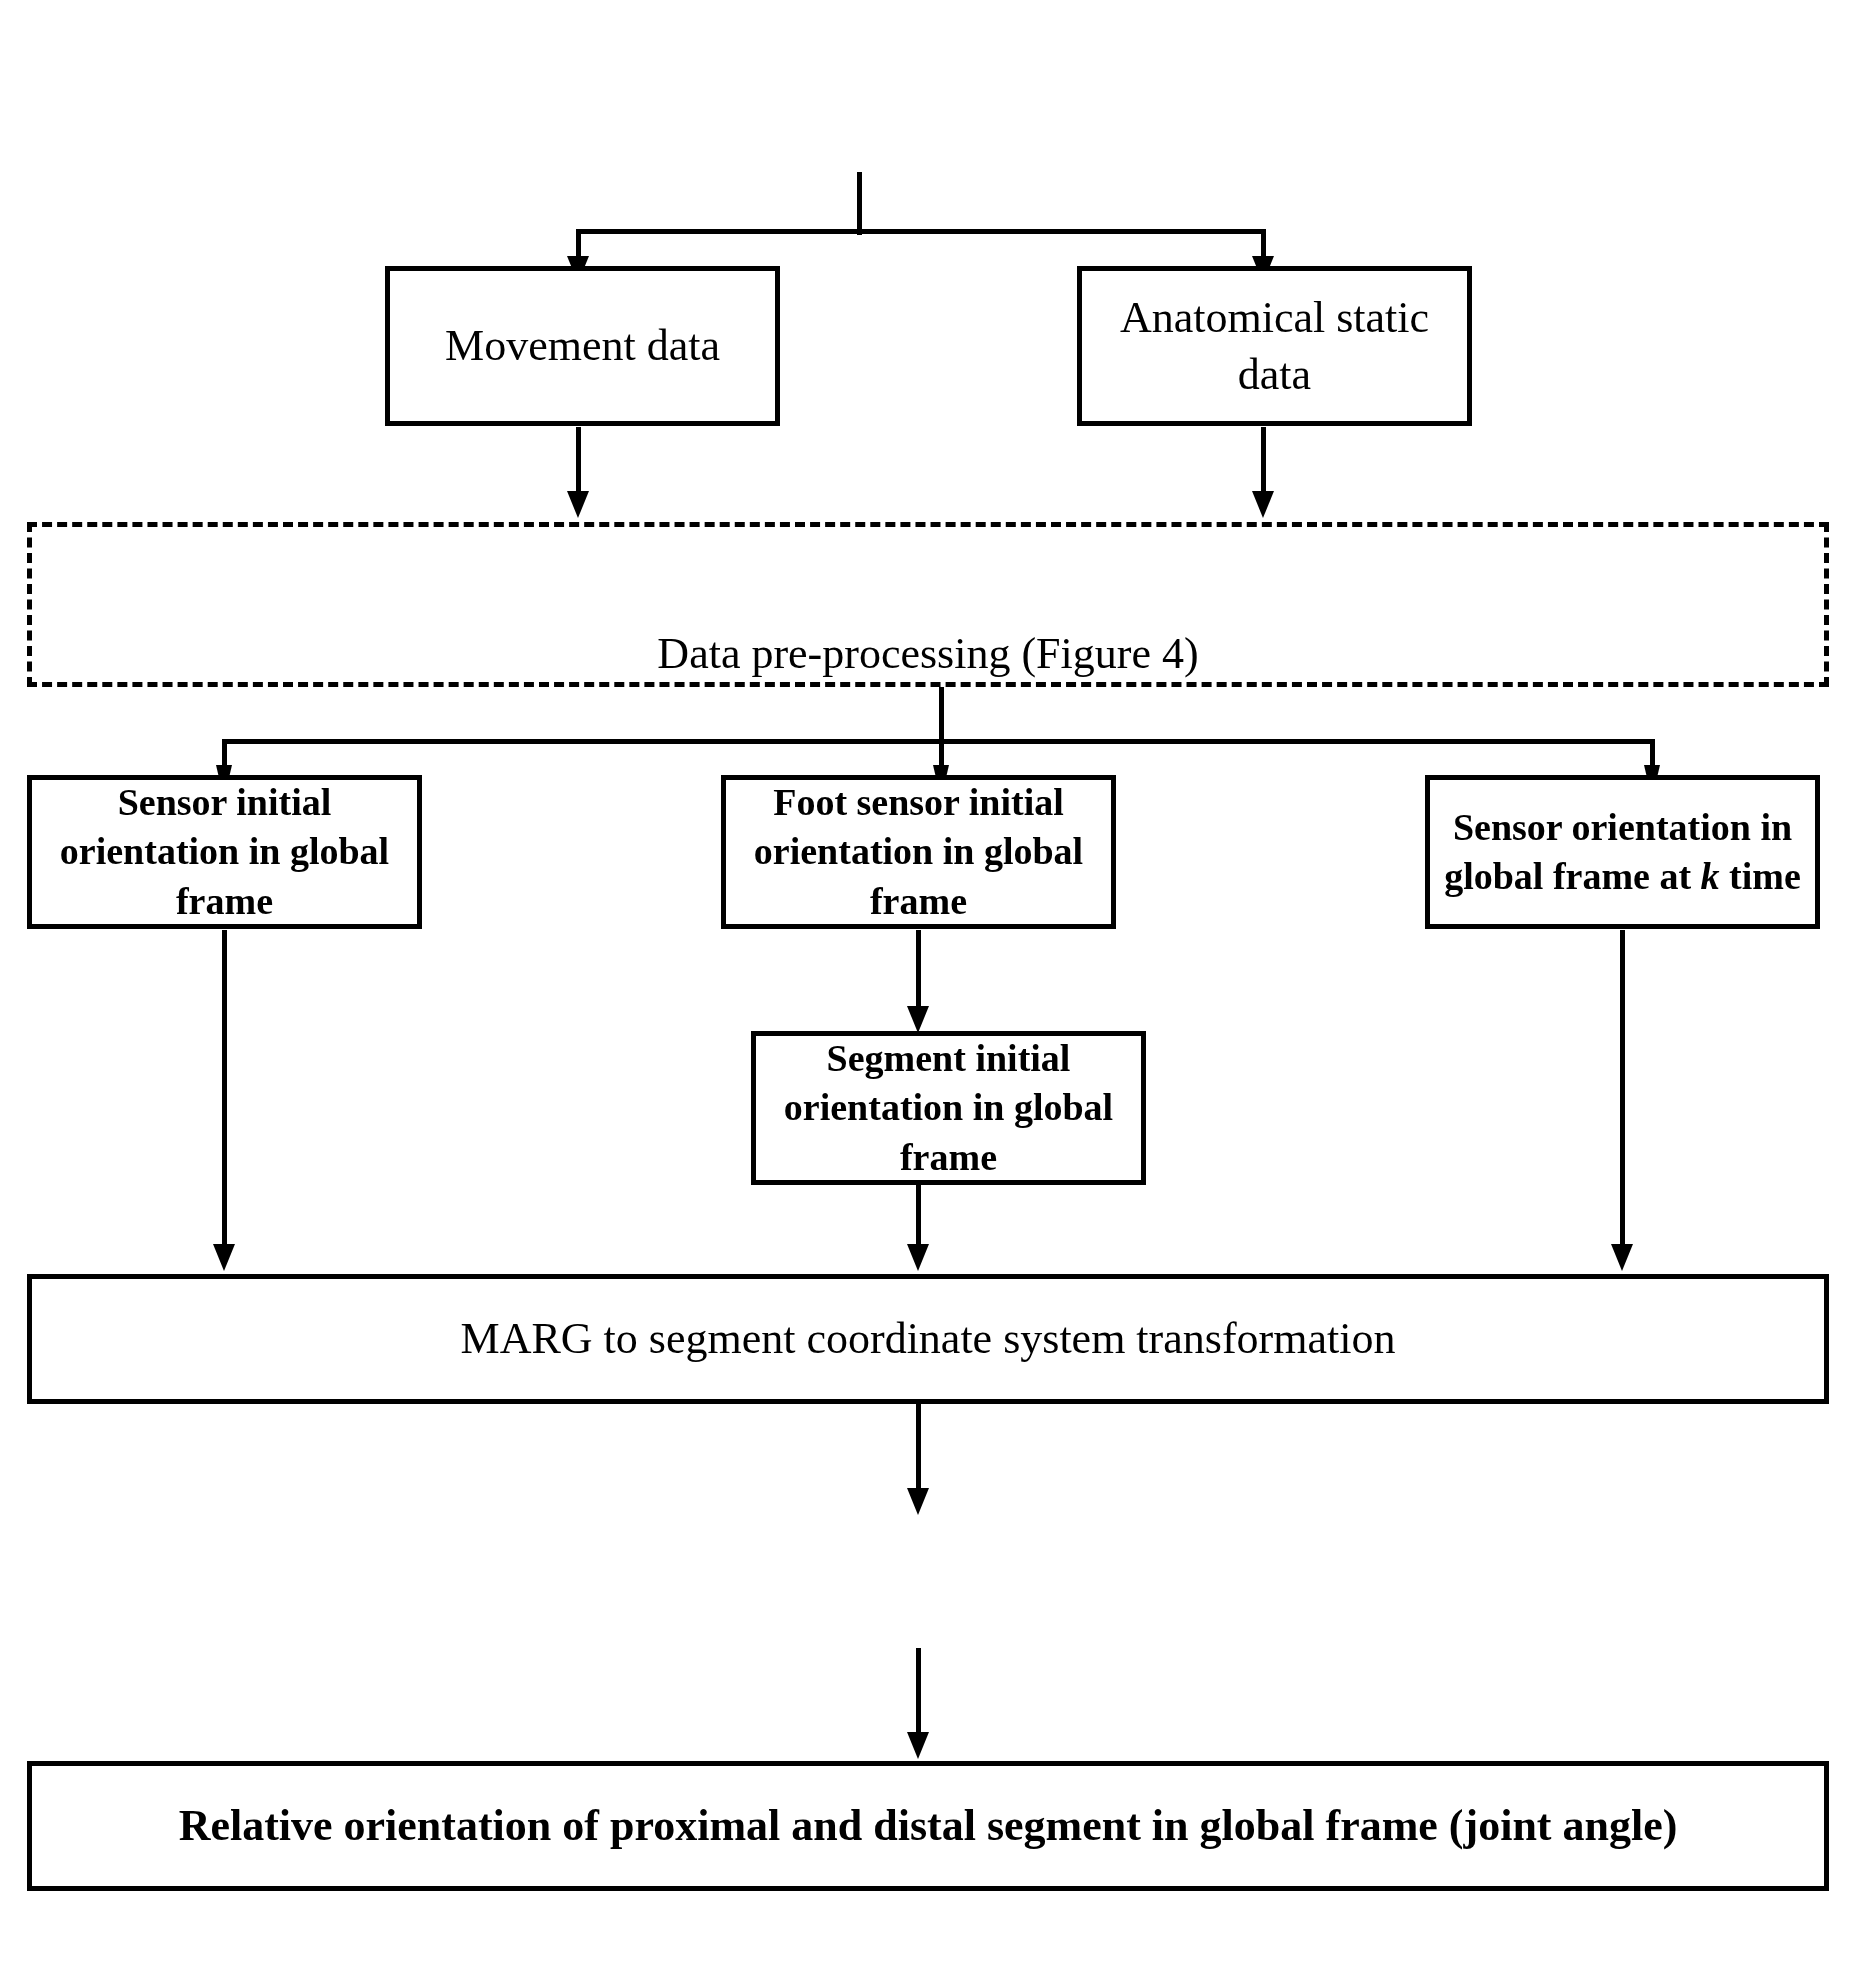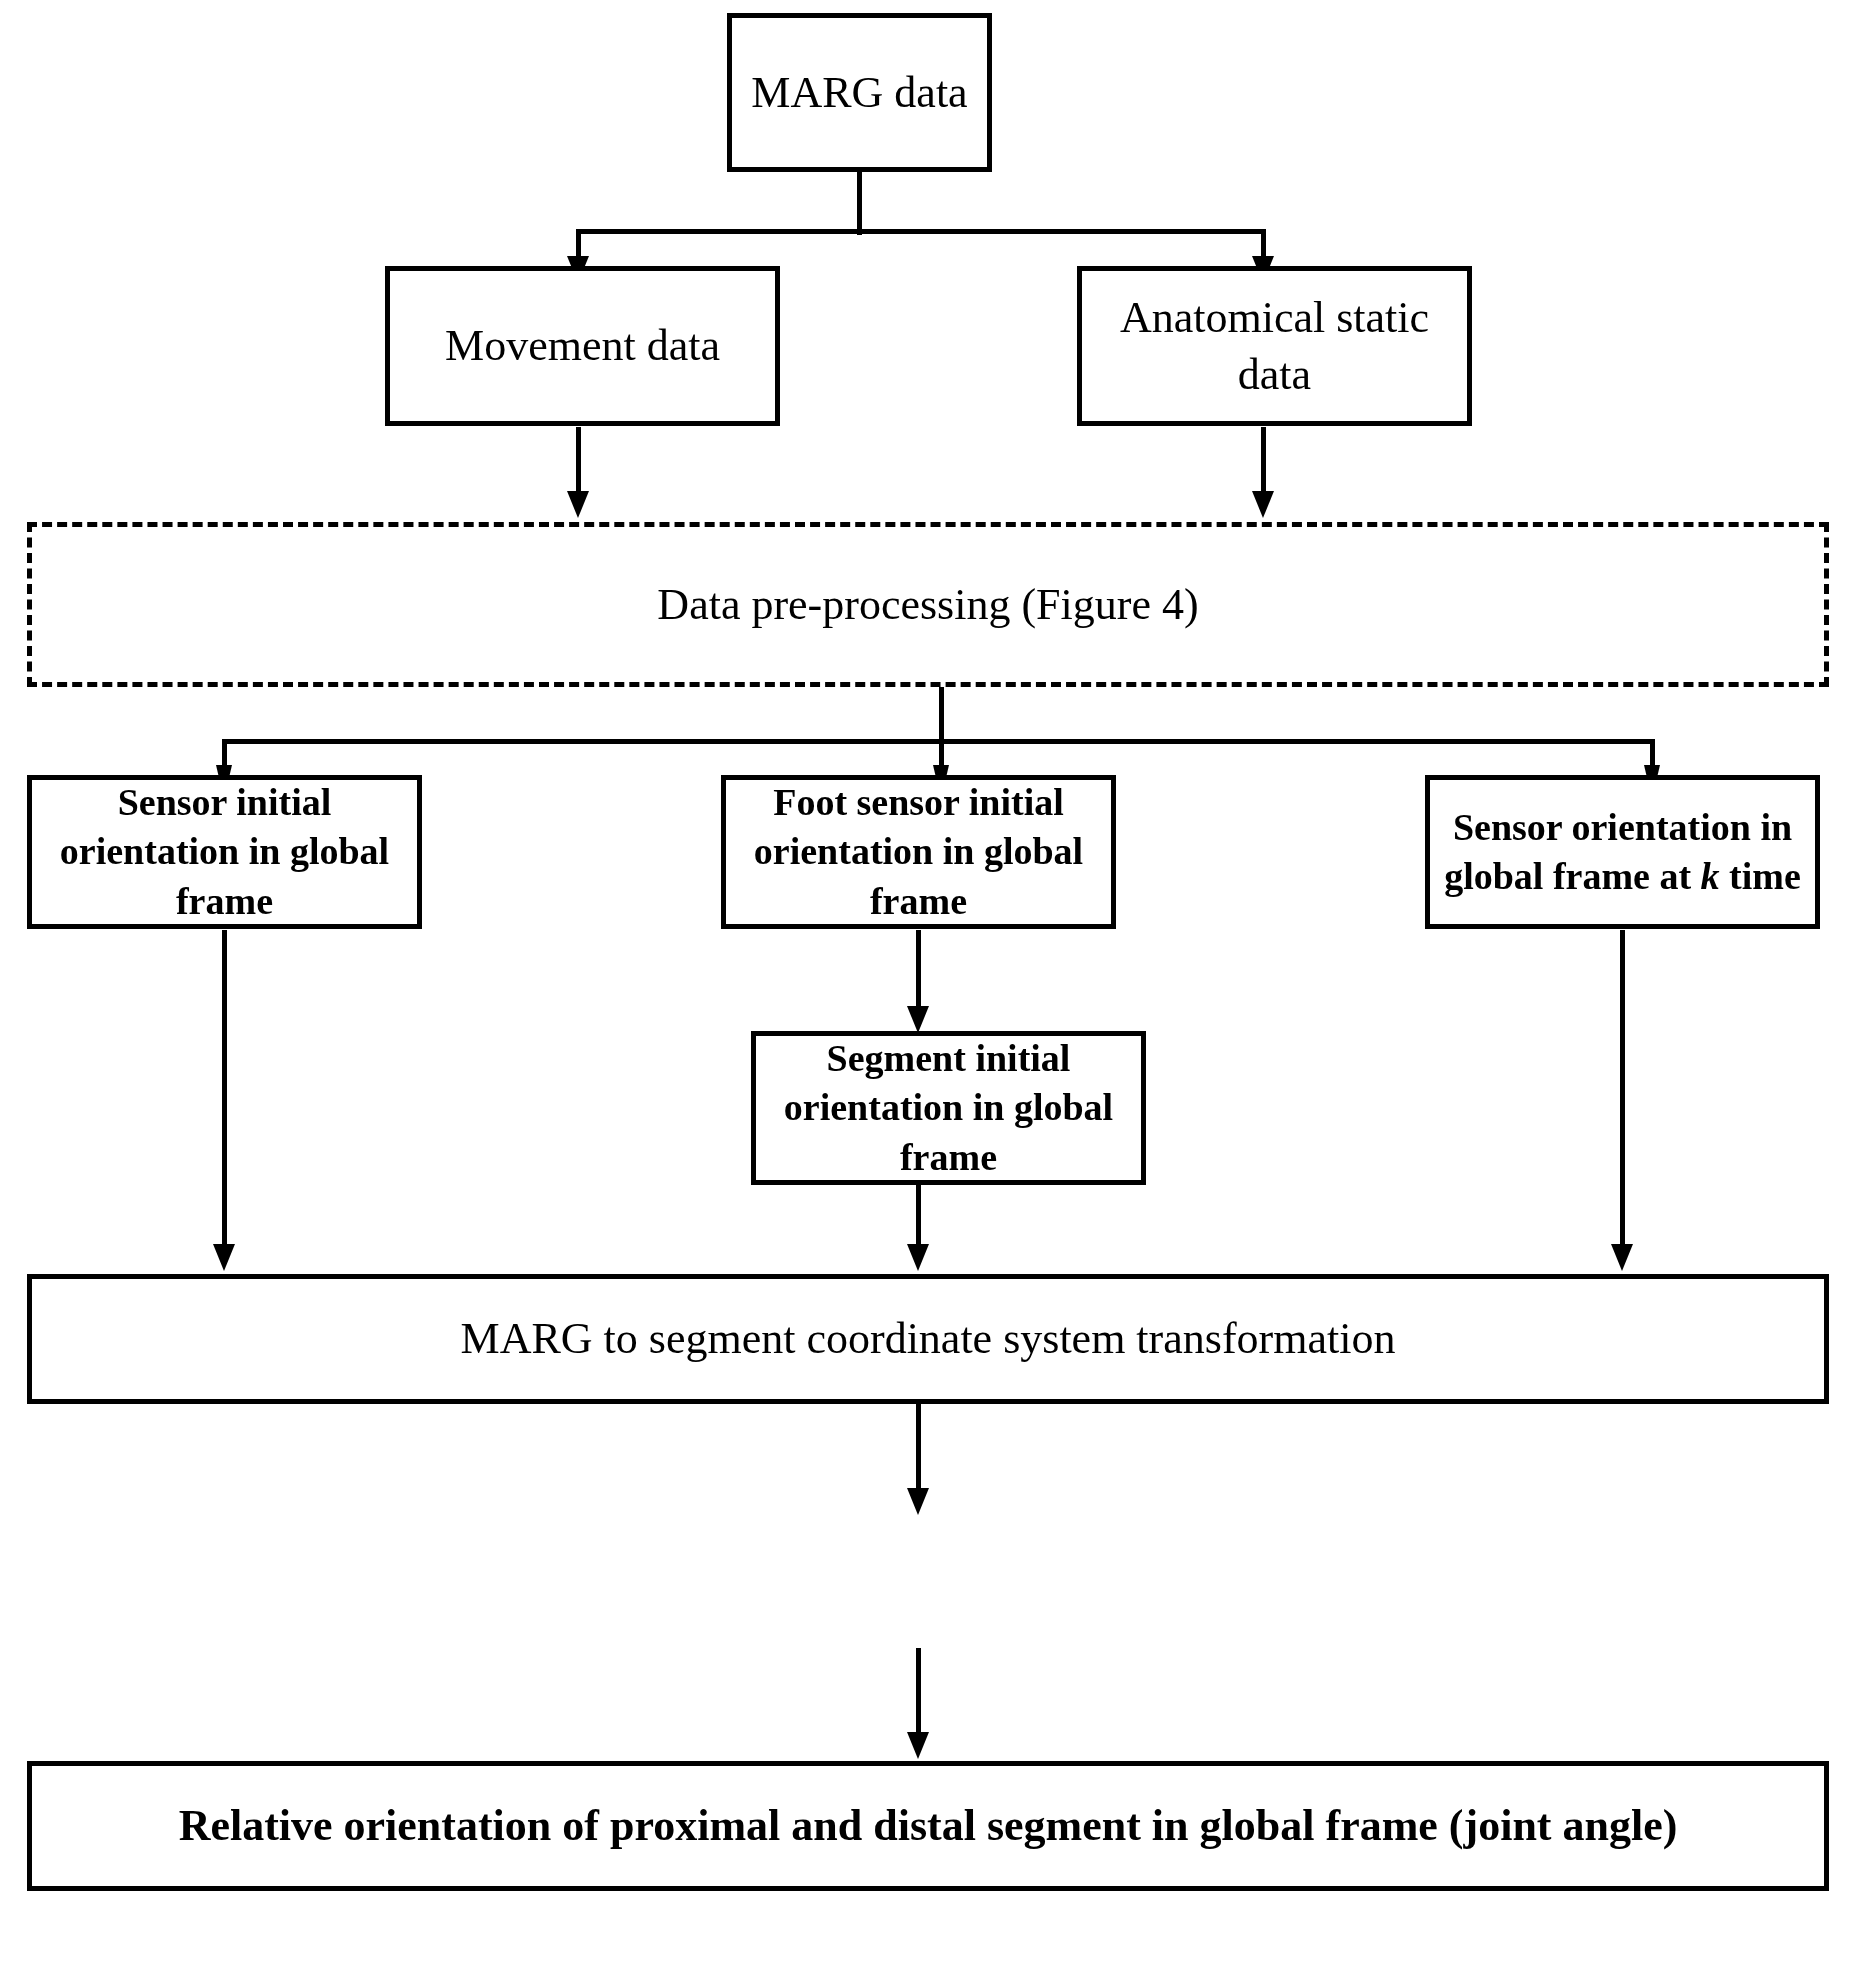--- a/index.html
+++ b/index.html
@@ -31,20 +31,21 @@
     line-height: 1.30;
     color: #000000;
   }
   .node .label {
     display: block;
     padding: 0 8.4px;
     width: 100%;
   }
   .node.dashed {
     border: 5.4px dashed #000000;
+    align-items: flex-end;
   }
   
   .fs-big   { font-size: 44px; }
   .fs-small { font-size: 38px; font-weight: bold; }
   .ital { font-style: italic; }
 
   
   .vline, .hline {
     position: absolute;
     background: #000000;
@@ -64,23 +65,20 @@
     border-left-width: 8.4px;
     border-right-width: 8.4px;
     border-top-width: 34px;
   }
 </style>
 </head>
 <body>
 
 <div id="figure">
 
-  <div class="node fs-big" style="left:727px; top:13px; width:265px; height:159px;">
-    <span class="label">MARG data</span>
-  </div>
 
   <div class="vline" style="left:857px; top:172px; height:63px;"></div>
   <div class="hline" style="left:576px; top:229px; width:690px;"></div>
   <div class="vline" style="left:576px; top:229px; height:32px;"></div>
   <div class="vline" style="left:1261px; top:229px; height:32px;"></div>
   <div class="arrowhead" style="left:567px; top:256px;"></div>
   <div class="arrowhead" style="left:1252px; top:256px;"></div>
 
   <div class="node fs-big" style="left:385px; top:266px; width:395px; height:160px;">
     <span class="label">Movement data</span>

